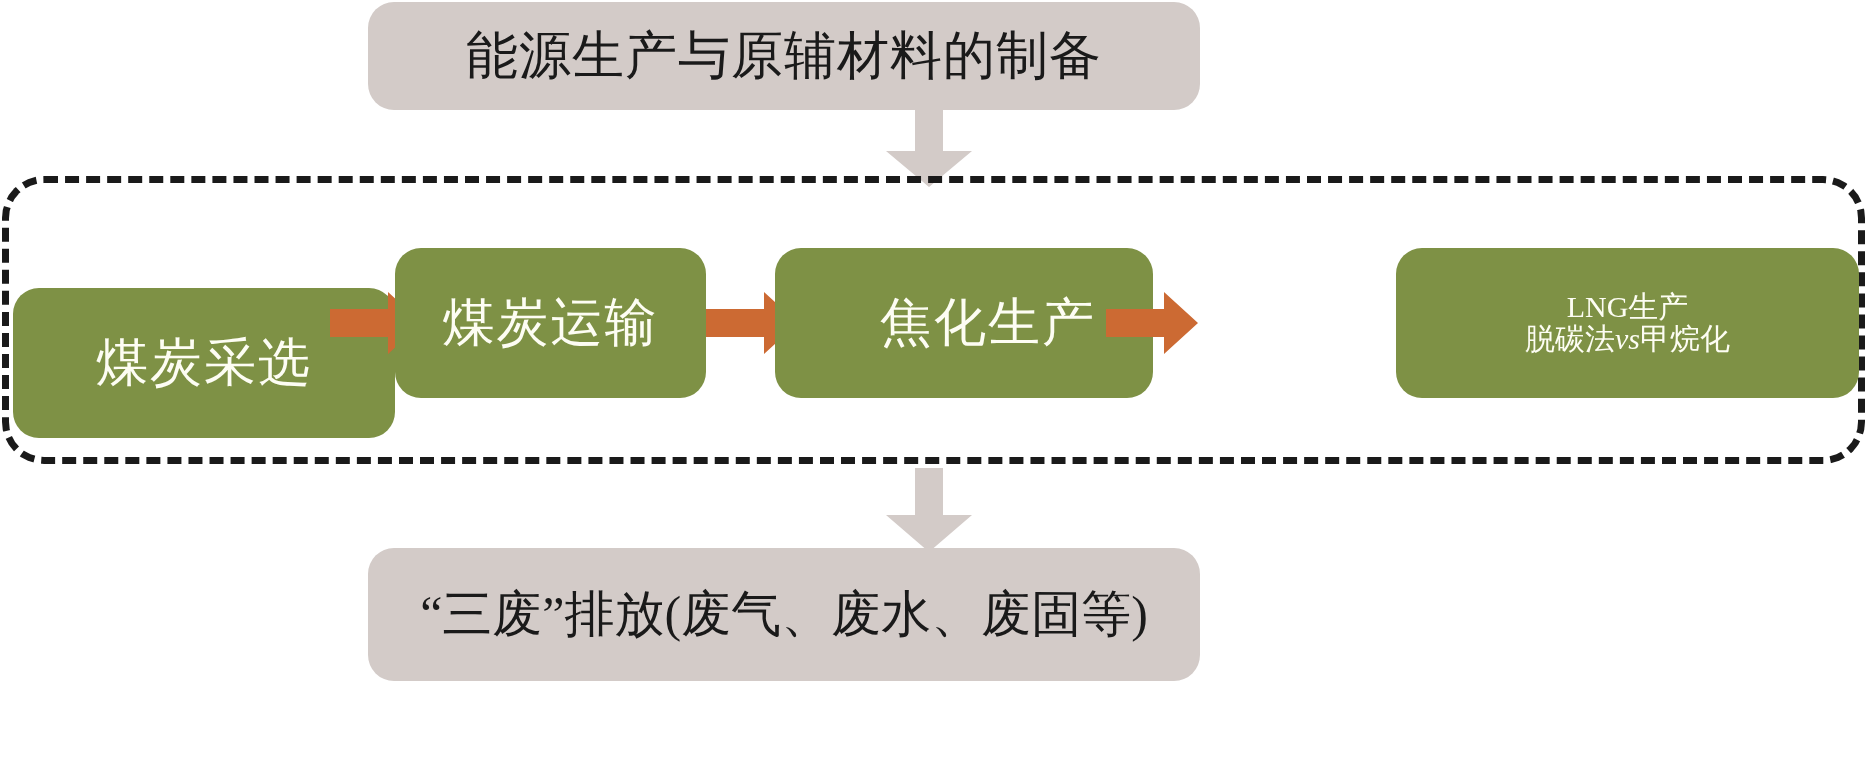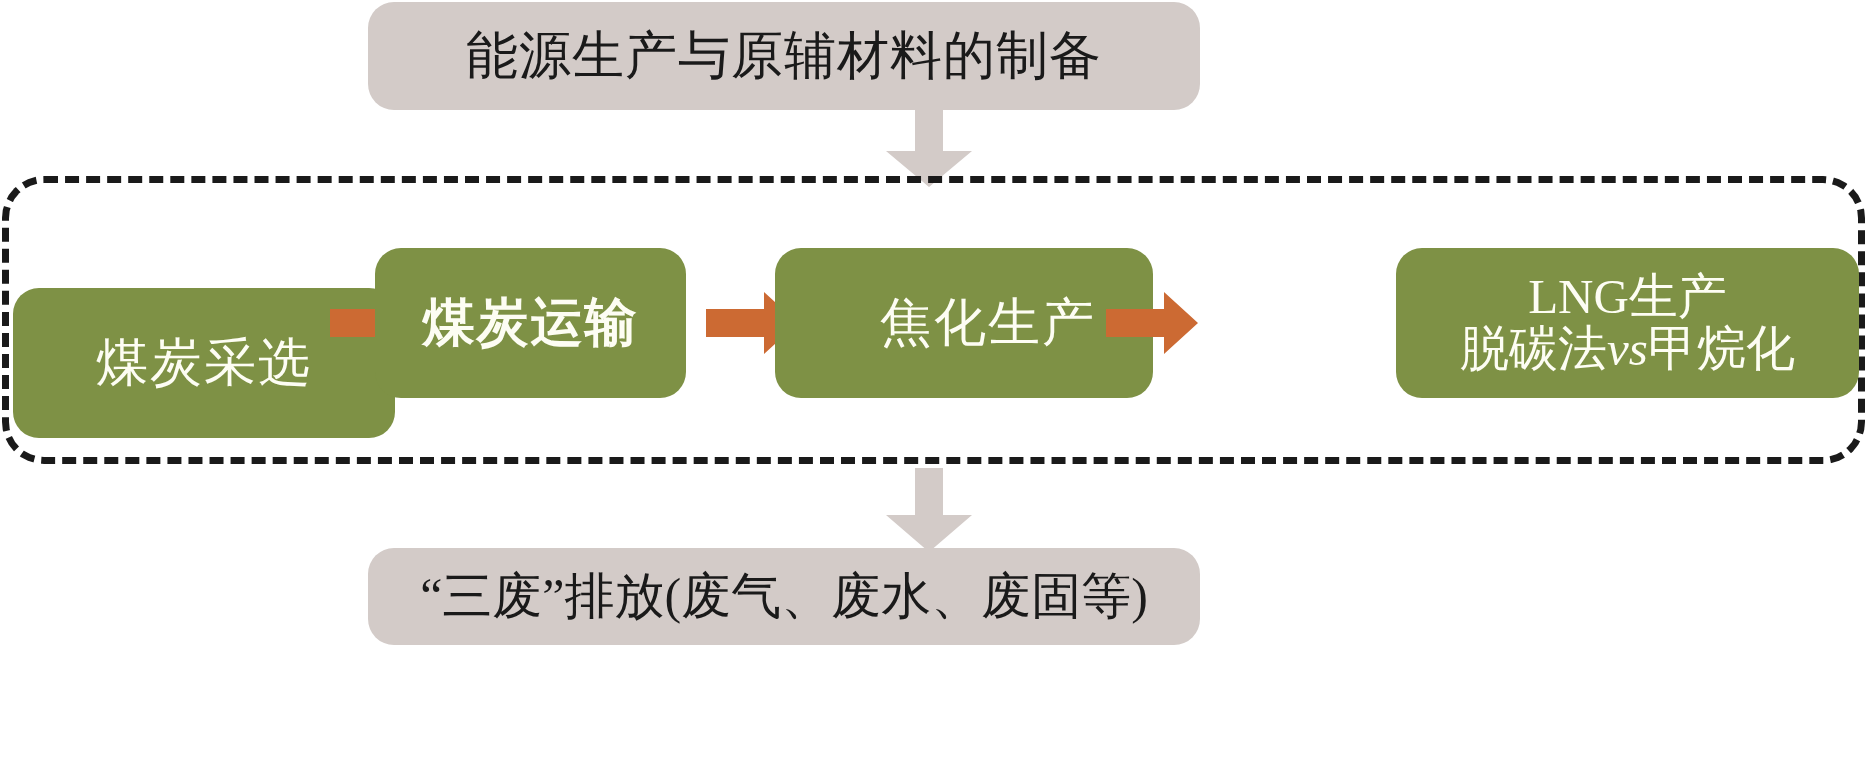--- a/index.html
+++ b/index.html
@@ -33,21 +33,21 @@
     top: 2px;
     width: 832px;
     height: 108px;
     font-size: 52px;
     letter-spacing: 1px;
   }
   #bottom-box {
     left: 368px;
     top: 548px;
     width: 832px;
-    height: 97px;
+    height: 133px;
     font-size: 50px;
     letter-spacing: 0px;
   }
 
   
   .gray-arrow {
     position: absolute;
   }
   #arrow-top-down {
     left: 886px;
@@ -87,31 +87,31 @@
     line-height: 1.06;
     top: 248px;
     height: 150px;
     white-space: nowrap;
   }
   .green-box .single {
     font-size: 52px;
     letter-spacing: 2px;
   }
   .green-box .multi {
-    font-size: 49px;
+    font-size: 30px;
     letter-spacing: 0px;
   }
   .green-box .multi .ln2 { display: block; }
   .green-box .multi .vs {
     font-style: italic;
     font-family: "Liberation Serif", "DejaVu Serif", serif;
   }
 
   #green-box-1 { left: 13px;   width: 382px; margin-top: 40px; }
-  #green-box-2 { left: 375px;  width: 311px; font-weight: bold; }
+  #green-box-2 { left: 395px;  width: 311px; }
   #green-box-3 { left: 775px;  width: 330px; padding-left: 48px; }
   #green-box-4 { left: 1396px; width: 463px; }
 
   
   .orange-arrow {
     position: absolute;
     top: 292px;
     width: 92px;
     height: 62px;
   }

